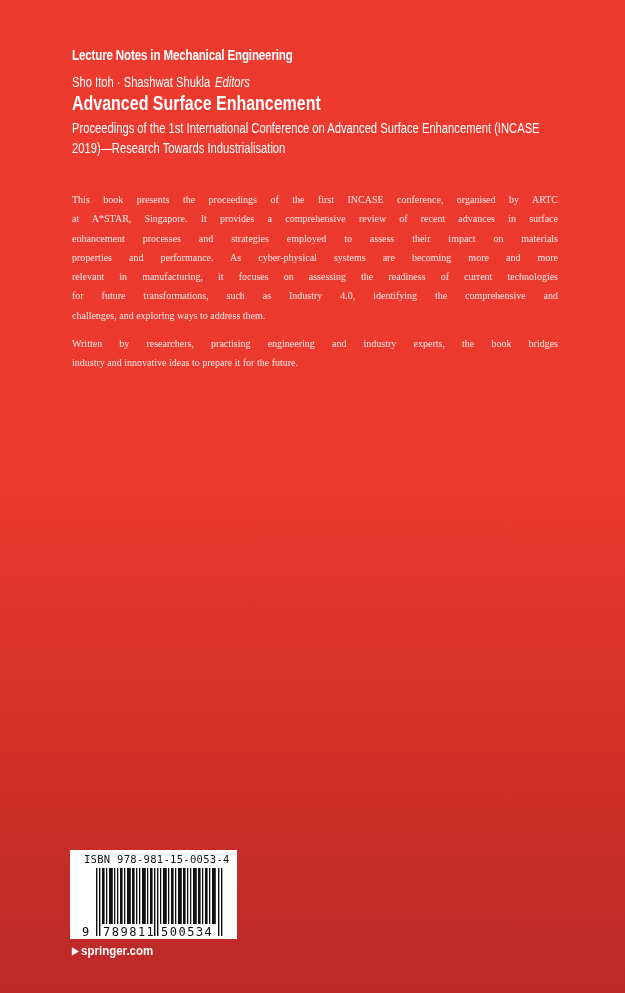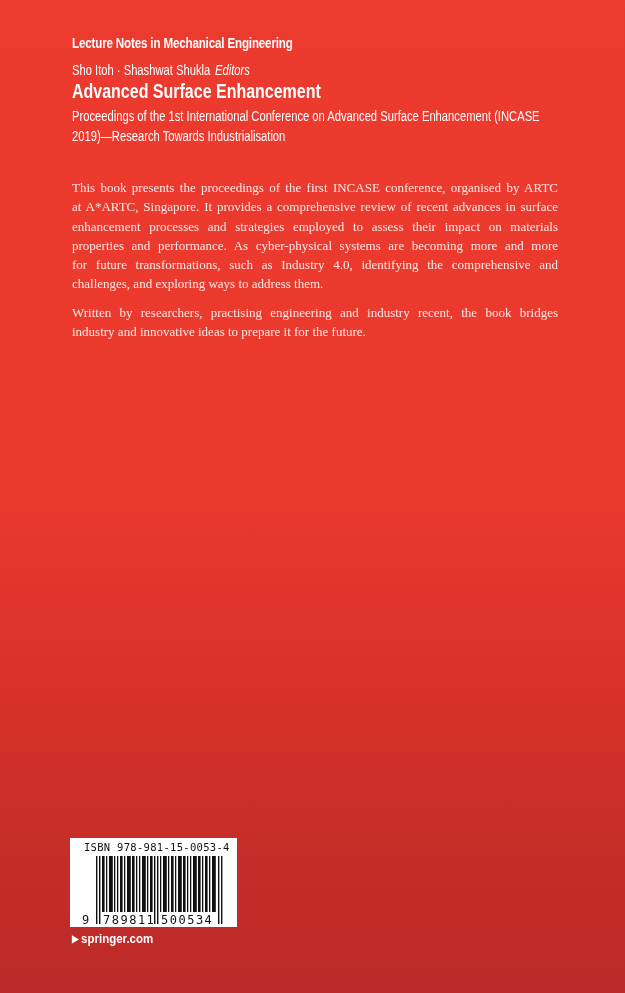--- a/index.html
+++ b/index.html
@@ -2,21 +2,21 @@
 <html><head>
 <meta charset="utf-8">
 <style>
   html, body { margin: 0; padding: 0; }
   body {
     width: 625px; height: 993px; overflow: hidden;
     background: linear-gradient(to bottom, #ed3a2e 0%, #ec392e 48%, #d53129 72%, #c42c28 88%, #bb2a29 100%);
     position: relative;
     color: #ffffff;
   }
-  .cover { position: absolute; left: 0; top: 0; width: 625px; height: 871px; }
+  .cover { position: absolute; left: 0; top: 12px; width: 625px; height: 871px; }
   .cond { font-family: "Liberation Sans", sans-serif; display: inline-block; transform-origin: left top; white-space: nowrap; }
   .series {
     position: absolute; left: 72px; top: 35px;
     font-size: 14.5px; font-weight: bold; letter-spacing: -0.2px;
     transform: scaleX(0.80);
   }
   .editors {
     position: absolute; left: 72px; top: 62px;
     font-size: 14px; transform: scaleX(0.80);
   }
@@ -25,21 +25,21 @@
     position: absolute; left: 72px; top: 80px;
     font-size: 19.5px; font-weight: bold; transform: scaleX(0.82);
   }
   .subtitle {
     position: absolute; left: 72px; top: 106px;
     font-size: 14px; line-height: 20px; transform: scaleX(0.80);
   }
   .subtitle span { display: block; }
   .body {
     position: absolute; left: 72px; top: 178px; width: 486px;
-    font-family: "Liberation Serif", serif; font-size: 13px; line-height: 19.3px;
+    font-family: "Liberation Serif", serif; font-size: 10px; line-height: 19.3px;
     color: #fbe9e6;
   }
   .body p { margin: 0 0 9px 0; text-align: justify; }
   .body p .ln { display: block; text-align: justify; text-align-last: justify; white-space: nowrap; }
   .body p .ln.last { text-align-last: left; }
   .isbn-box {
     position: absolute; left: 70px; top: 838px; width: 167px; height: 89px;
     background: #ffffff;
   }
   .isbn-text {
@@ -68,28 +68,29 @@
   <div class="cond title">Advanced Surface Enhancement</div>
 
   <div class="cond subtitle">
     <span>Proceedings of the 1st International Conference on Advanced Surface Enhancement (INCASE</span>
     <span>2019)—Research Towards Industrialisation</span>
   </div>
 
   <div class="body">
     <p>
       <span class="ln">This book presents the proceedings of the first INCASE conference, organised by ARTC</span>
-      <span class="ln">at A*ARTC, Singapore. It provides a comprehensive review of recent advances in surface</span>
+      <span class="ln">at A*STAR, Singapore. It provides a comprehensive review of recent advances in surface</span>
       <span class="ln">enhancement processes and strategies employed to assess their impact on materials</span>
       <span class="ln">properties and performance. As cyber-physical systems are becoming more and more</span>
+      <span class="ln">relevant in manufacturing, it focuses on assessing the readiness of current technologies</span>
       <span class="ln">for future transformations, such as Industry 4.0, identifying the comprehensive and</span>
       <span class="ln last">challenges, and exploring ways to address them.</span>
     </p>
     <p>
-      <span class="ln">Written by researchers, practising engineering and industry recent, the book bridges</span>
+      <span class="ln">Written by researchers, practising engineering and industry experts, the book bridges</span>
       <span class="ln last">industry and innovative ideas to prepare it for the future.</span>
     </p>
   </div>
 
   <div class="isbn-box">
     <div class="isbn-text">ISBN 978-981-15-0053-4</div>
     <svg class="barcode" width="167" height="89" viewBox="0 0 167 89">
       <g fill="#111">
 
         <rect x="26" y="18" width="1.4" height="68"></rect>

